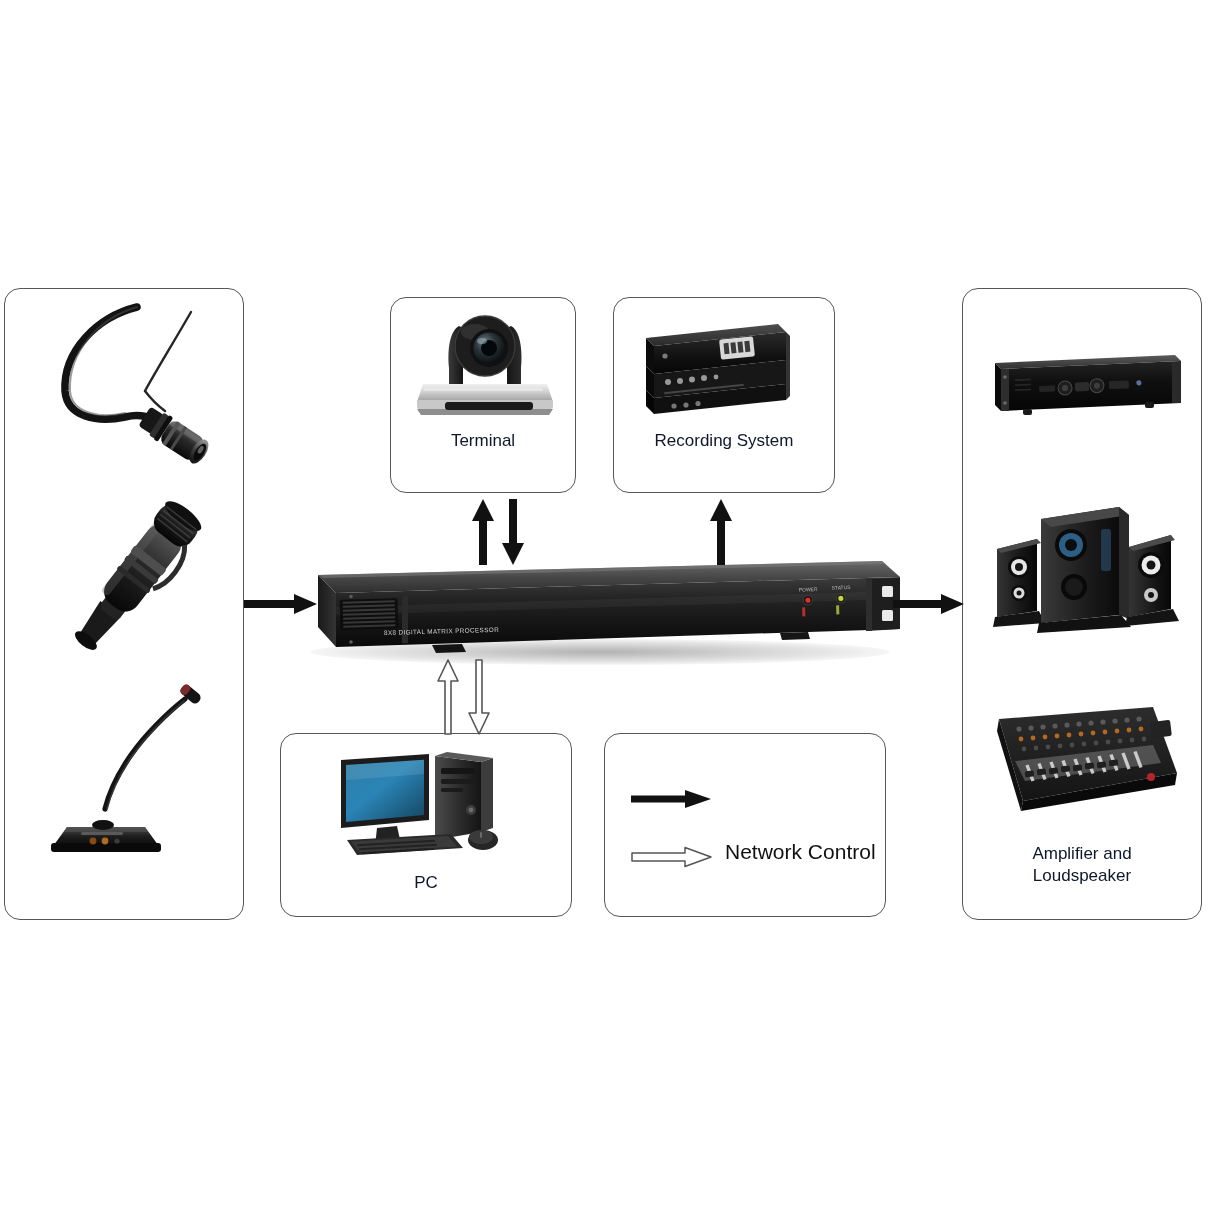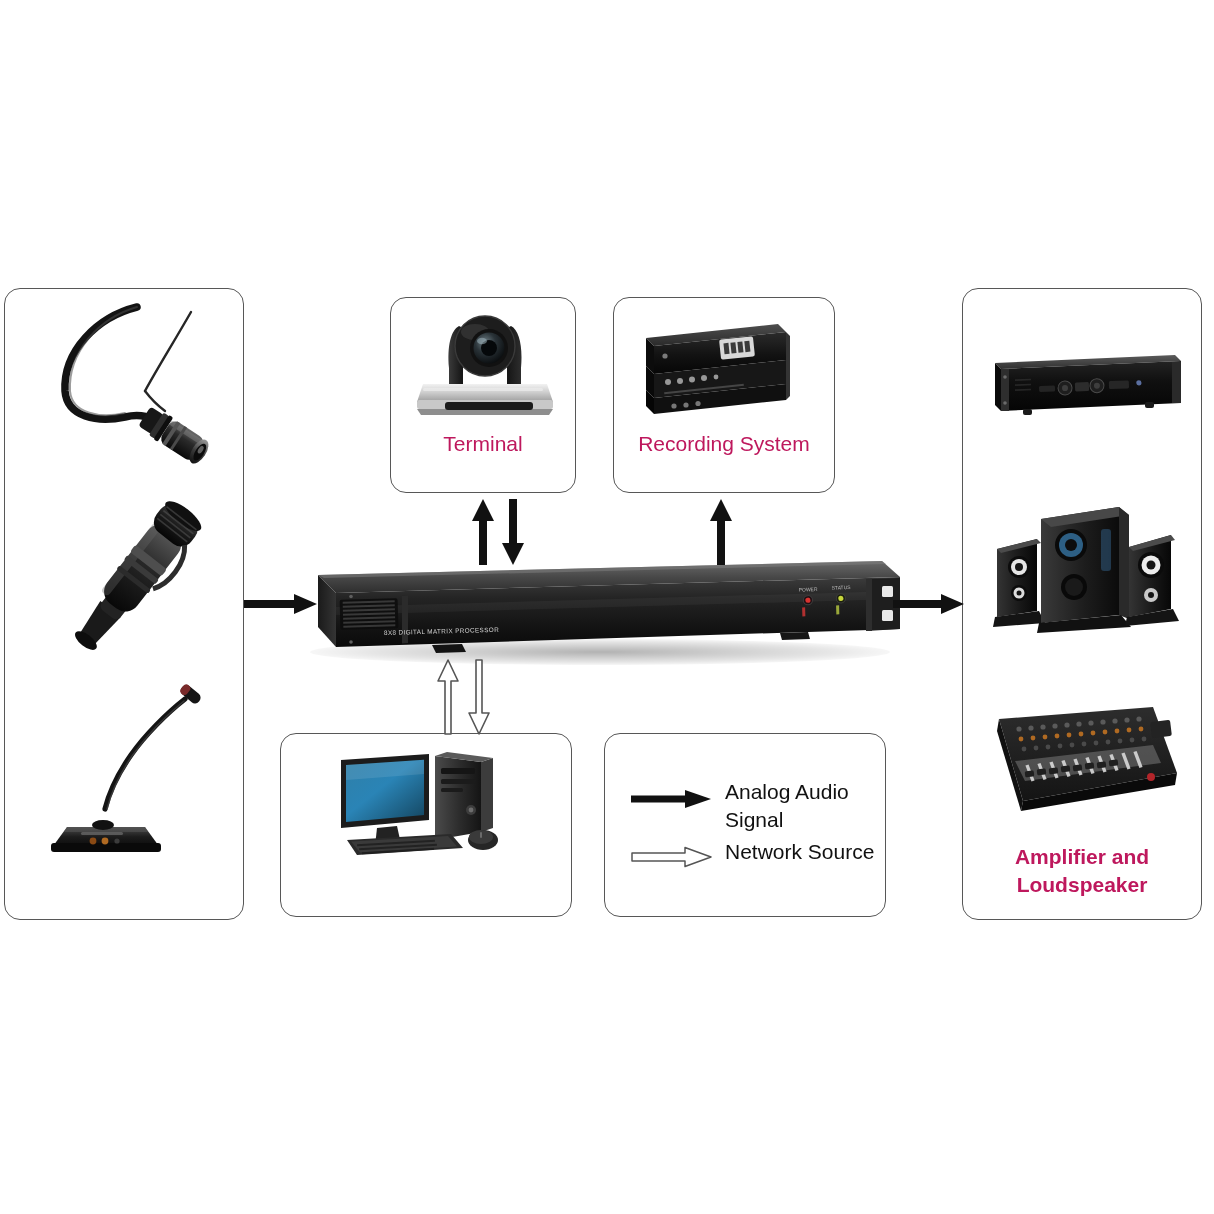--- a/index.html
+++ b/index.html
@@ -10,22 +10,22 @@
     position:absolute;
     border:1.6px solid #575757;
     border-radius:16px;
     background:#ffffff;
     box-sizing:border-box;
   }
   .panel-label{
     position:absolute;
     left:0;right:0;
     text-align:center;
-    font-size:21px;
-    color:#be185d;
+    font-size:17px;
+    color:#0f172a;
     line-height:1.32;
     font-family:"Liberation Sans",sans-serif;
   }
 
   
   .dev{position:absolute;}
 
   
   .matrix-wrap{position:absolute;}
   .shadow-ellipse{
@@ -284,38 +284,37 @@
       <g fill="#1e1e1e" opacity=".85">
         <rect x="26" y="94" width="78" height="2" transform="rotate(-3.4 65 95)"></rect>
         <rect x="28" y="98" width="78" height="2" transform="rotate(-3.4 67 99)"></rect>
         <rect x="31" y="102" width="72" height="2" transform="rotate(-3.4 67 103)"></rect>
       </g>
 
       <ellipse cx="152" cy="92" rx="15" ry="10" fill="#262626"></ellipse>
       <ellipse cx="150" cy="89" rx="12" ry="7" fill="#3a3a3a"></ellipse>
       <rect x="149" y="84" width="2" height="6" rx="1" fill="#6a6a6a"></rect>
     </svg>
+    <div class="panel-label" style="top:138px;">PC</div>
   </div>
 
   <div class="panel" style="left:604px;top:733px;width:282px;height:184px;">
 
     <svg class="arrow" style="left:26px;top:54px;" width="82" height="22" viewBox="0 0 82 22">
       <rect x="0" y="7.5" width="58" height="7" fill="#111"></rect>
       <path d="M54 2 L80 11 L54 20 Z" fill="#111"></path>
     </svg>
-    <div class="legend-text" style="position:absolute;left:120px;top:44px;width:160px;white-space:pre-line;">Analog Audio
-Signal</div>
 
     <svg class="arrow" style="left:26px;top:112px;" width="82" height="22" viewBox="0 0 82 22">
       <path d="M1 7 L54 7 L54 1.5 L80 11 L54 20.5 L54 15 L1 15 Z" fill="#ffffff" stroke="#555" stroke-width="1.5" stroke-linejoin="round"></path>
     </svg>
-    <div class="legend-text" style="position:absolute;left:120px;top:104px;width:170px;">Network Source</div>
-  </div>
-
-  <div class="panel" style="left:962px;top:288px;width:240px;height:632px;font-weight:bold;">
+    <div class="legend-text" style="position:absolute;left:120px;top:104px;width:170px;">Network Control</div>
+  </div>
+
+  <div class="panel" style="left:962px;top:288px;width:240px;height:632px;">
 
     <svg class="dev" style="left:16px;top:62px;" width="205" height="72" viewBox="0 0 205 72">
       <defs>
         <linearGradient id="amp-top" x1="0" y1="0" x2="0" y2="1">
           <stop offset="0%" stop-color="#5b5b5b"></stop>
           <stop offset="100%" stop-color="#303030"></stop>
         </linearGradient>
         <linearGradient id="amp-face" x1="0" y1="0" x2="0" y2="1">
           <stop offset="0%" stop-color="#232323"></stop>
           <stop offset="40%" stop-color="#101010"></stop>

